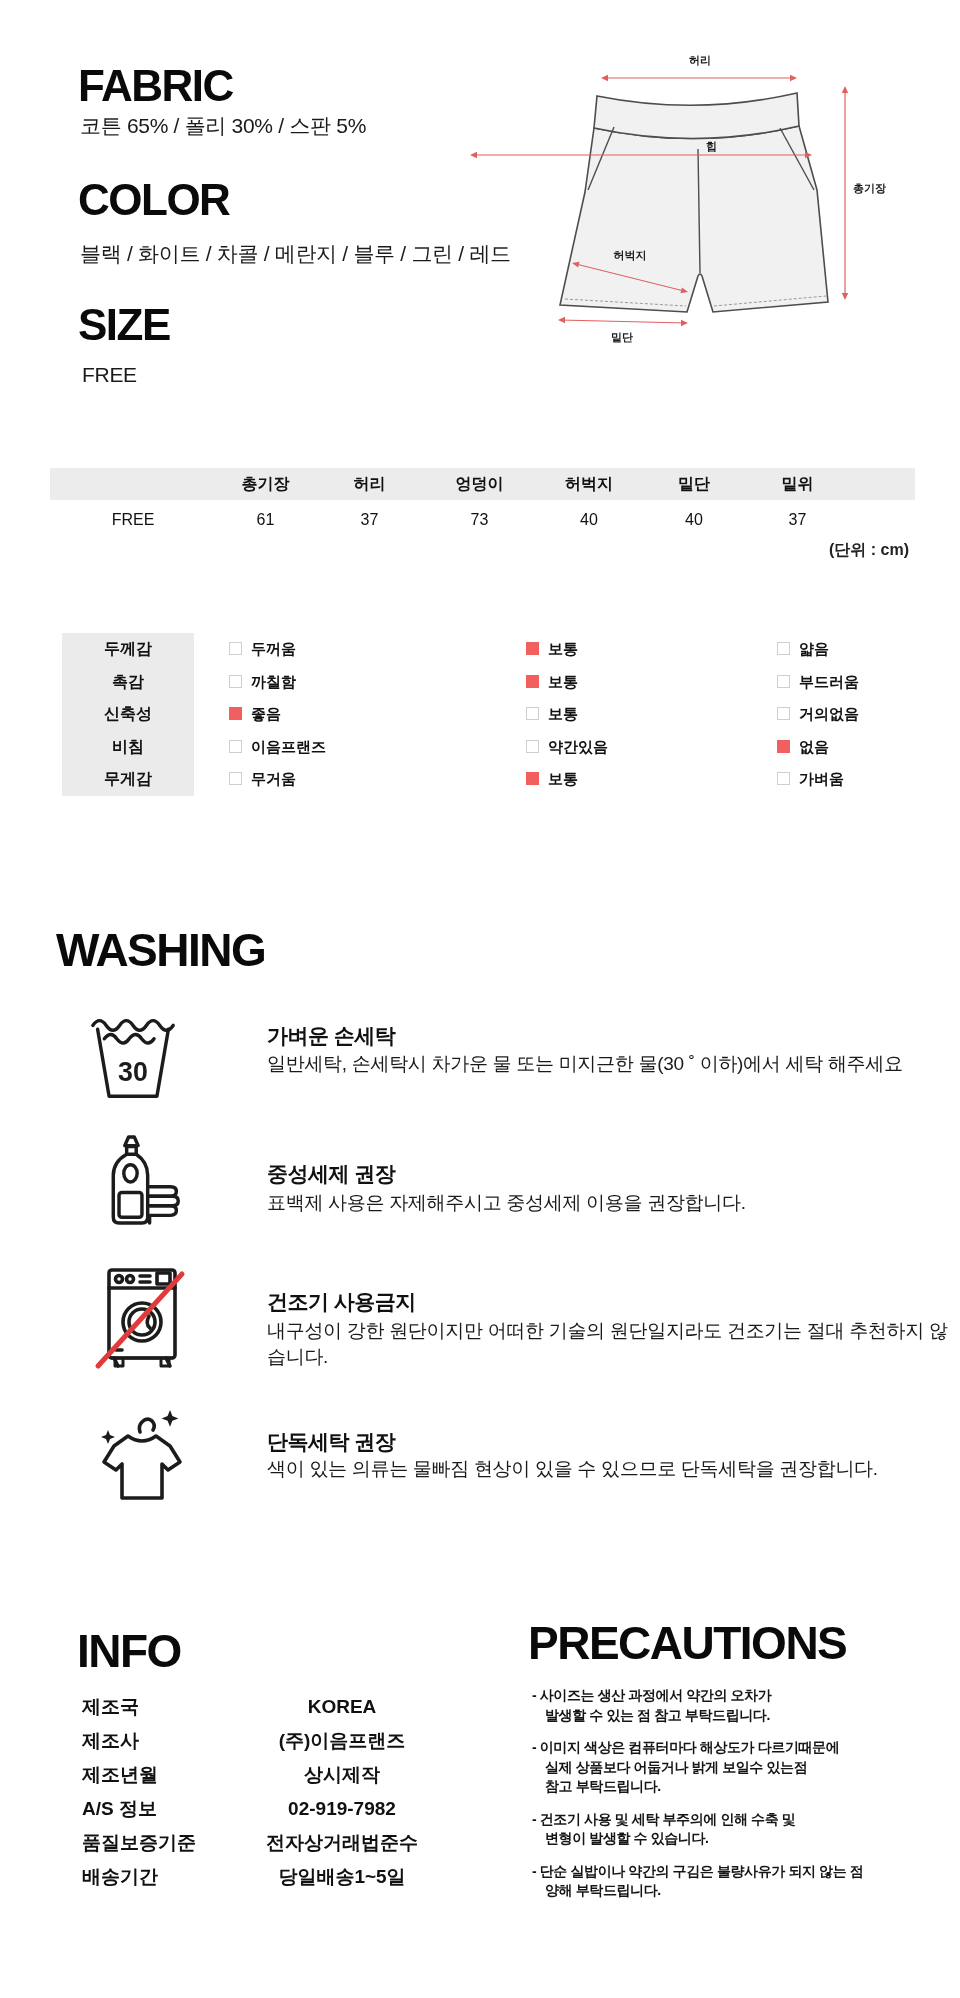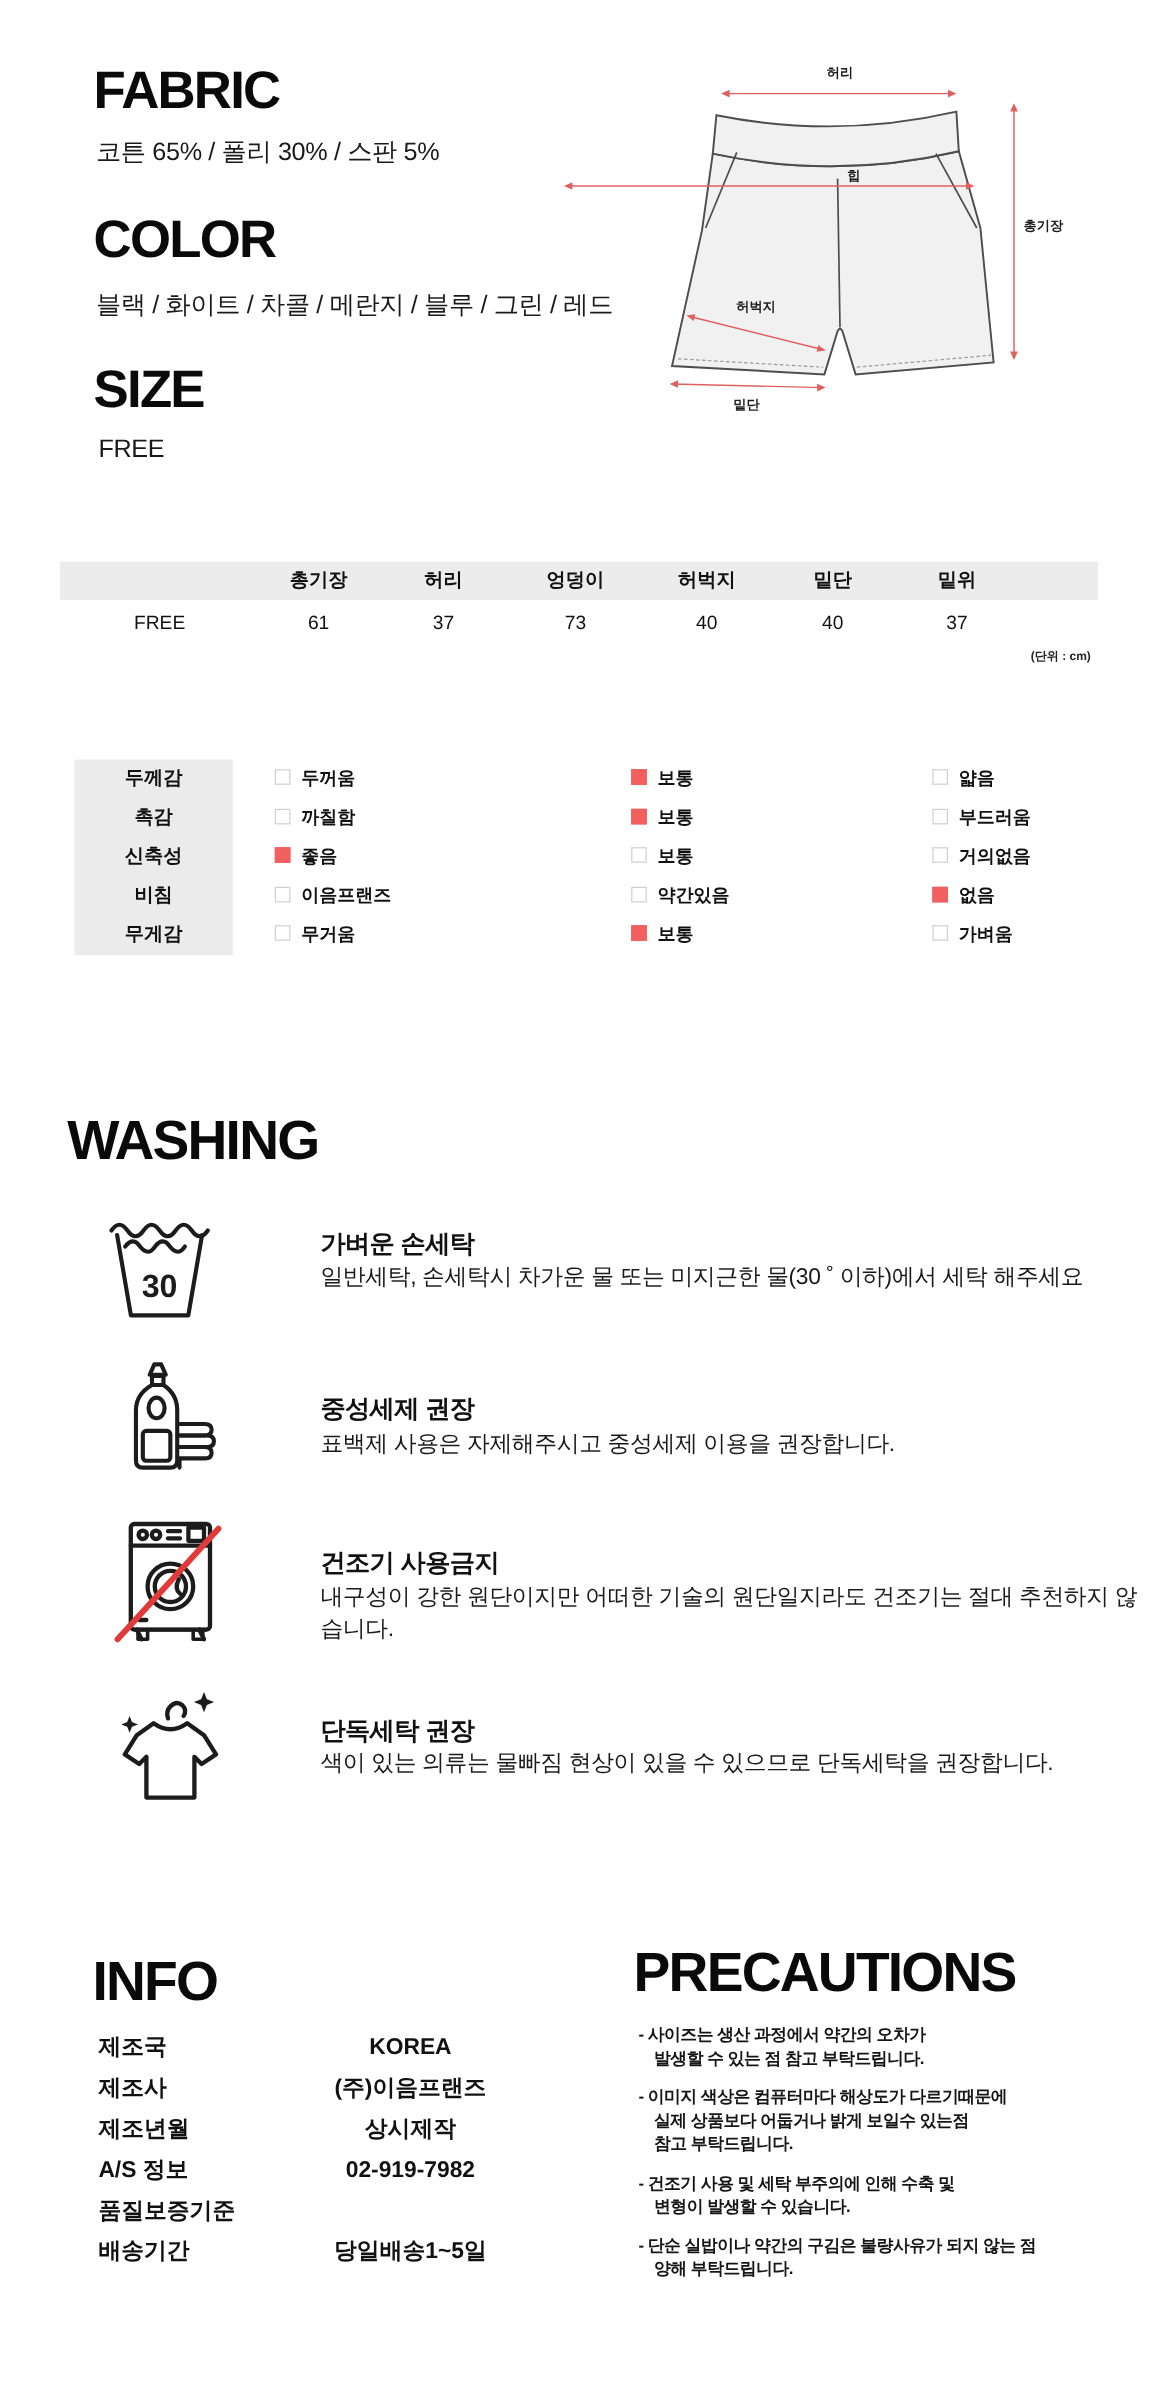--- a/index.html
+++ b/index.html
@@ -13,21 +13,21 @@
   .big-title{font-size:46px;font-weight:800;letter-spacing:-1.5px;color:#0a0a0a;line-height:1;}
   .sec-value{font-size:21px;color:#1a1a1a;letter-spacing:-0.3px;}
 
   
   .size-table{left:50px;top:468px;width:865px;}
   .st-row{display:grid;grid-template-columns:166px 99px 109px 111px 108px 102px 105px;}
   .st-head{background:#ececec;height:32px;line-height:32px;}
   .st-head div{font-size:16px;font-weight:700;text-align:center;}
   .st-vals{height:40px;line-height:40px;}
   .st-vals div{font-size:16px;text-align:center;}
-  .st-unit{position:absolute;right:6px;top:72px;font-size:10px;font-weight:700;color:#222;}
+  .st-unit{position:absolute;right:6px;top:72px;font-size:16px;font-weight:700;color:#222;}
 
   
   .attr-table{left:62px;top:633px;width:820px;height:163px;}
   .attr-bg{position:absolute;left:0;top:0;width:132px;height:163px;background:#ebebeb;}
   .attr-row{position:relative;height:32.6px;padding-left:29px;}
   .attr-label{position:absolute;left:0;top:0;width:132px;text-align:center;line-height:32.6px;font-size:16px;font-weight:700;}
   .attr-opt{position:absolute;top:0;line-height:32.6px;font-size:15px;font-weight:700;white-space:nowrap;}
   .attr-opt.c0{left:167px;}
   .attr-opt.c1{left:464px;text-align:right;}
   .attr-opt.c2{left:715px;}
@@ -50,21 +50,21 @@
   .prec-list{left:532px;top:1686px;width:350px;}
   .prec-item{font-size:14px;font-weight:700;line-height:19.5px;letter-spacing:-0.4px;
     white-space:pre-line;padding-left:13px;text-indent:-13px;margin:0 0 13px 0;color:#151515;}
 
   svg text{font-family:"Liberation Sans","DejaVu Sans",sans-serif;}
   .dlabel{font-size:11px;font-weight:700;fill:#1c1c1c;}
 </style>
 </head>
 <body>
 
-<div class="abs sec-title" style="left:78px;top:54px;">FABRIC</div>
+<div class="abs sec-title" style="left:78px;top:64px;">FABRIC</div>
 <div class="abs sec-value" style="left:80px;top:112px;">코튼 65% / 폴리 30% / 스판 5%</div>
 
 <div class="abs sec-title" style="left:78px;top:178px;">COLOR</div>
 <div class="abs sec-value" style="left:80px;top:240px;">블랙 / 화이트 / 차콜 / 메란지 / 블루 / 그린 / 레드</div>
 
 <div class="abs sec-title" style="left:78px;top:303px;">SIZE</div>
 <div class="abs sec-value" style="left:82px;top:363px;">FREE</div>
 
 <svg class="abs" style="left:430px;top:40px;" width="470" height="310" viewBox="430 40 470 310">
 
@@ -251,20 +251,21 @@
 <div class="info-row" style="top:1758px;">
   <span class="info-label">제조년월</span>
   <span class="info-value">상시제작</span>
 </div>
 <div class="info-row" style="top:1792px;">
   <span class="info-label">A/S 정보</span>
   <span class="info-value">02-919-7982</span>
 </div>
 <div class="info-row" style="top:1826px;">
   <span class="info-label">품질보증기준</span>
+  <span class="info-value">전자상거래법준수</span>
 </div>
 <div class="info-row" style="top:1860px;">
   <span class="info-label">배송기간</span>
   <span class="info-value">당일배송1~5일</span>
 </div>
 
 <div class="abs big-title" style="left:528px;top:1620px;">PRECAUTIONS</div>
 <div class="abs prec-list">
   <p class="prec-item">- 사이즈는 생산 과정에서 약간의 오차가
 발생할 수 있는 점 참고 부탁드립니다.</p>

